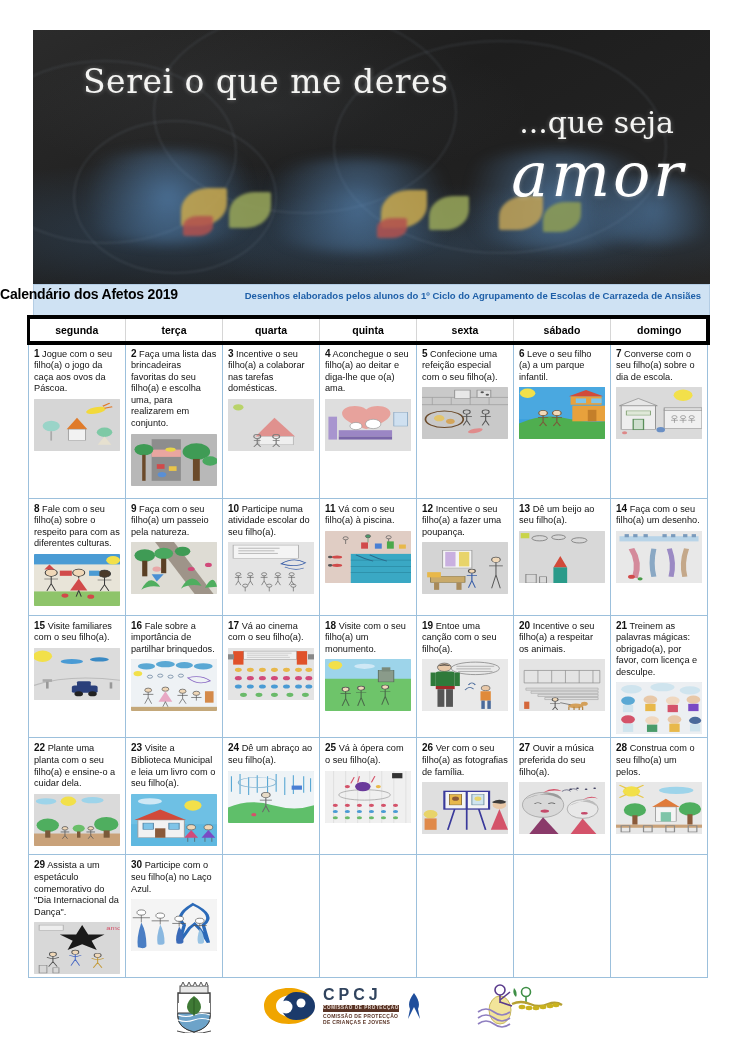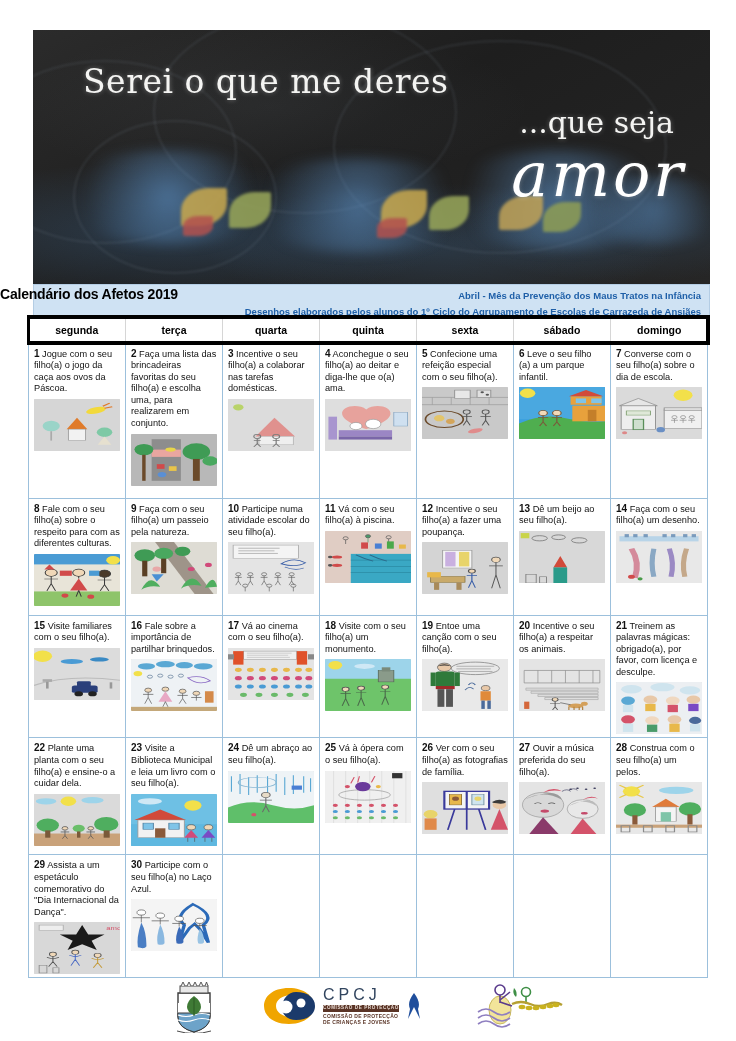--- a/index.html
+++ b/index.html
@@ -187,21 +187,21 @@
     justify-content: center;
     gap: 46px;
   }
   .logo { position: relative; }
 
   #logo-brasao { width: 44px; height: 54px; }
   #logo-cpcj { display: flex; align-items: center; gap: 7px; }
   #cpcj-eye { width: 54px; height: 40px; position: relative; }
   #cpcj-text { line-height: 1; }
   #cpcj-acr {
-    font-size: 16px; font-weight: normal; color: #31445e;
+    font-size: 16px; font-weight: bold; color: #31445e;
     letter-spacing: 4px; font-family: "Liberation Sans", sans-serif;
   }
   #cpcj-sub1 {
     font-size: 4.6px; font-weight: bold; color: #6b3a2a;
     letter-spacing: .6px; margin-top: 2px;
     background: #5a3426; color: #e9dcd4; padding: 1px 0; text-align: center;
   }
   #cpcj-sub2 { font-size: 5px; font-weight: bold; color: #5a3426; margin-top: 2px; letter-spacing: .3px; }
   #cpcj-sub3 { font-size: 5px; font-weight: bold; color: #5a3426; margin-top: 1px; letter-spacing: .3px; }
   #ribbon { width: 16px; height: 30px; position: relative; }
@@ -229,21 +229,20 @@
     <div class="leaf" style="left:344px; top:188px; width:30px; height:20px; background:#b2514e; border-radius:50% 10% 50% 10%;"></div>
     <div class="leaf" style="left:396px; top:166px; width:40px; height:34px; background:#9aa85a;"></div>
     <div class="leaf" style="left:466px; top:166px; width:44px; height:34px; background:#c1a357;"></div>
     <div class="leaf" style="left:510px; top:172px; width:38px; height:30px; background:#8f9e55;"></div>
 
     <div id="headline1">Serei o que me deres</div>
     <div id="headline2">...que seja</div>
     <div id="headline3">amor</div>
   </div>
   <div id="banner-caption">
-    <div>Abril -  Mês da Prevenção dos Maus Tratos na Infância</div>
     <div>Desenhos elaborados pelos alunos do 1º Ciclo do Agrupamento de Escolas de Carrazeda de Ansiães</div>
   </div>
 </div>
 
 <div id="cal-title">Calendário dos Afetos 2019</div>
 
 <table id="calendar">
   <thead>
     <tr>
       <th>segunda</th>

